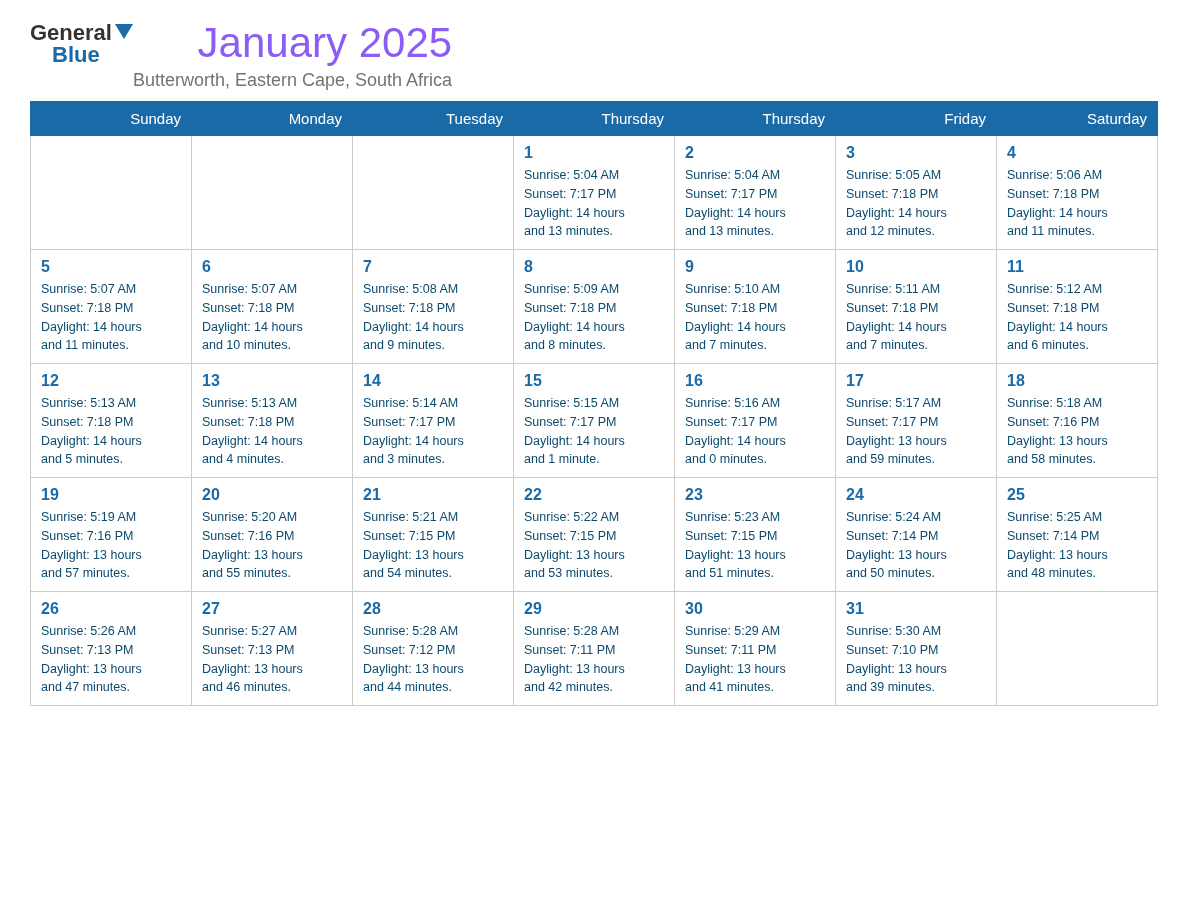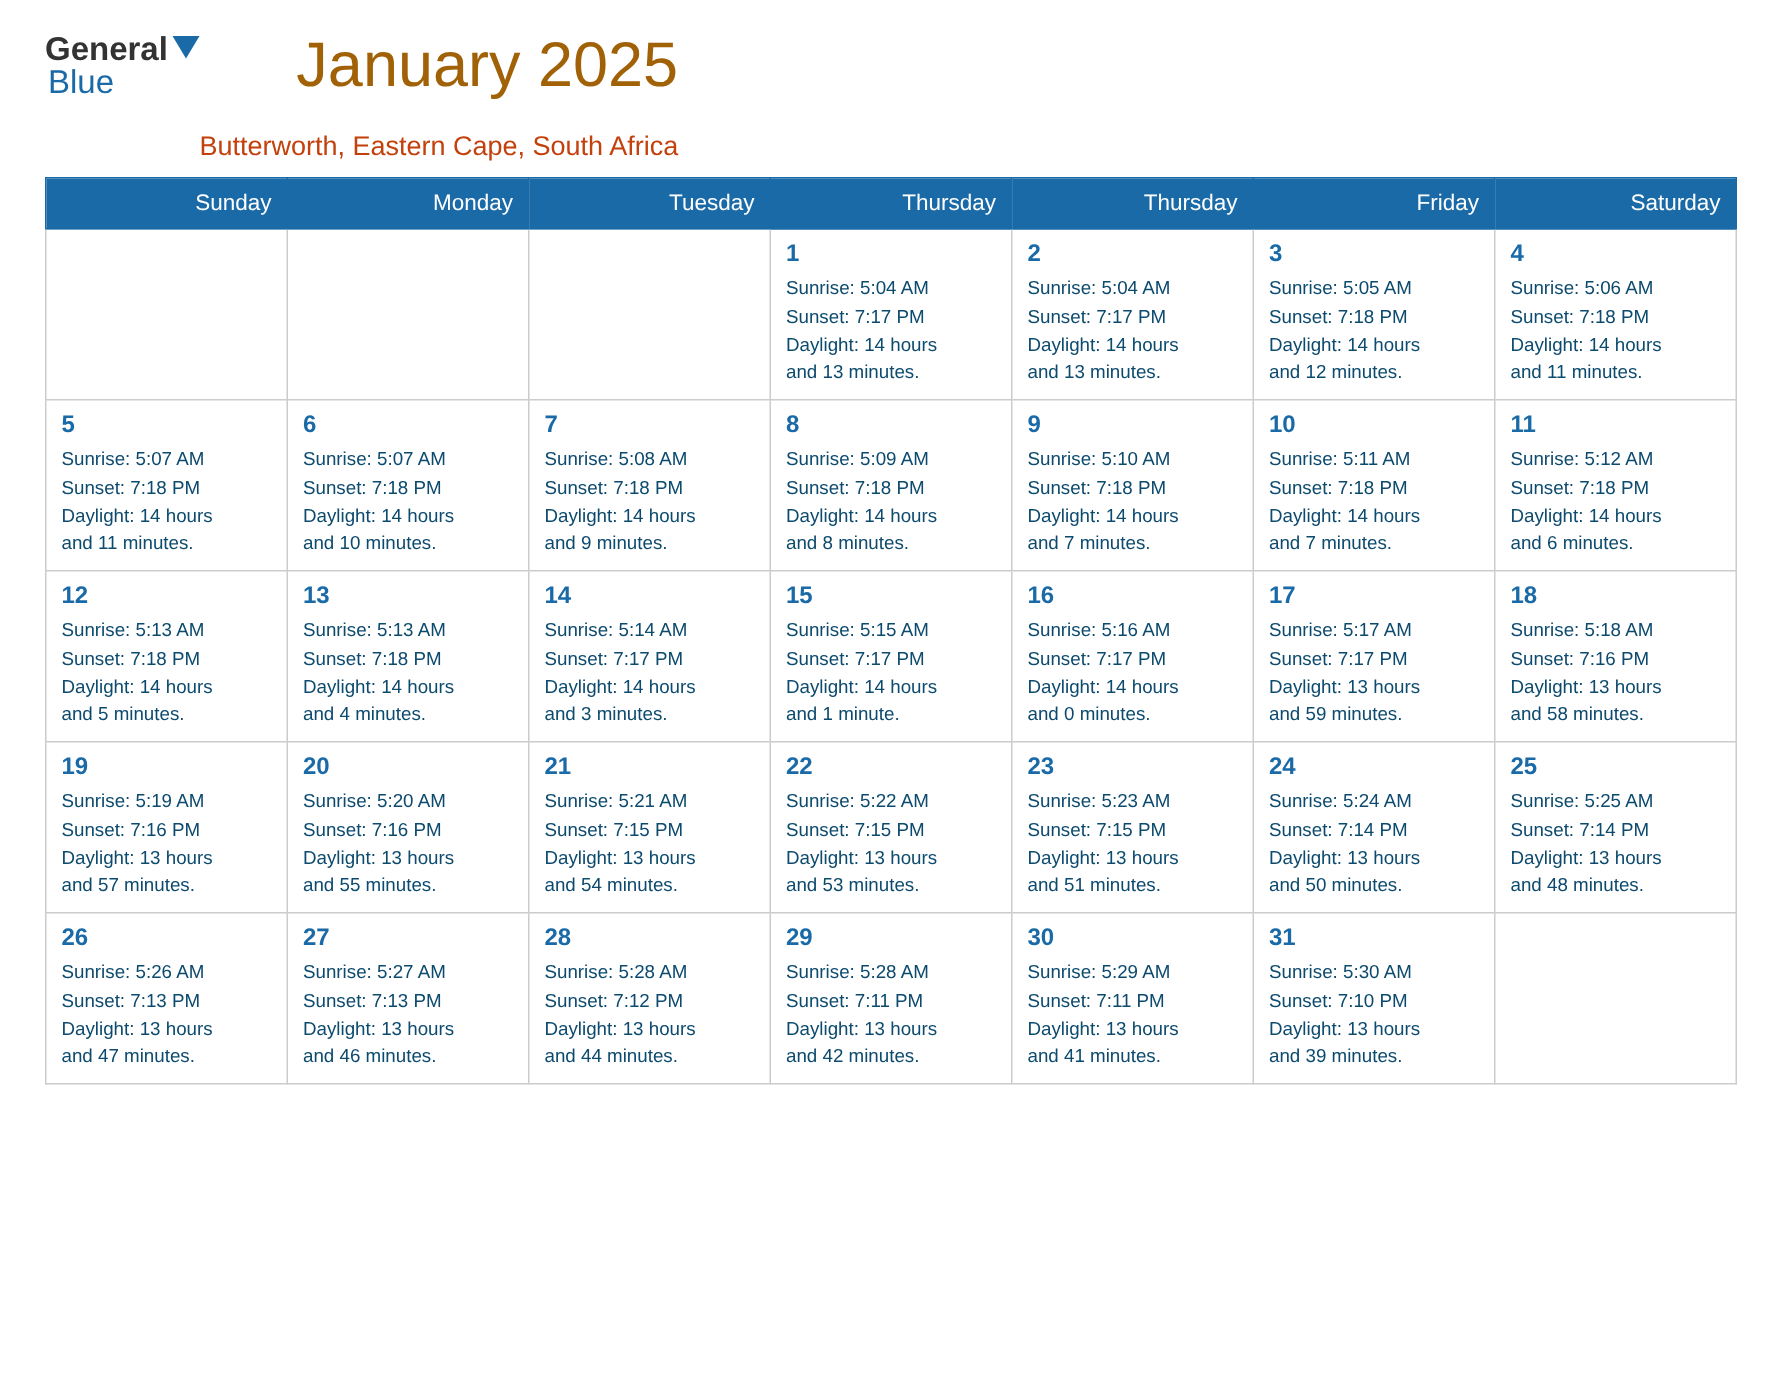--- a/index.html
+++ b/index.html
@@ -19,27 +19,27 @@
       font-size: 22px;
       font-weight: bold;
       color: #333;
     }
     .title-section {
       text-align: right;
     }
     .month-title {
       font-size: 42px;
       font-weight: normal;
-      color: #a16207;
+      color: #8b5cf6;
       line-height: 1.1;
     }
     .location-title {
       font-size: 18px;
-      color: #c2410c;
-      margin-top: 21px;
+      color: #737373;
+      margin-top: 4px;
     }
     .calendar {
       width: 100%;
       border-collapse: collapse;
       margin-top: 10px;
     }
     .calendar th {
       background-color: #1a6aa8;
       color: #fff;
       padding: 8px 10px;
@@ -85,24 +85,25 @@
       width: 0;
       height: 0;
       border-left: 9px solid transparent;
       border-right: 9px solid transparent;
       border-top: 15px solid #1a6aa8;
       margin-left: 3px;
       margin-top: -4px;
     }
     .logo-line2 {
       font-size: 22px;
-      font-weight: normal;
+      font-weight: bold;
       color: #1a6aa8;
       margin-top: -4px;
       padding-left: 2px;
+      margin-left: 20px;
     }
   </style>
 </head>
 <body>
 
 <div class="header">
   <div class="logo-wrapper">
     <div class="logo-line1">
       <span class="logo-text-general">General</span>
       <span class="logo-triangle"></span>

